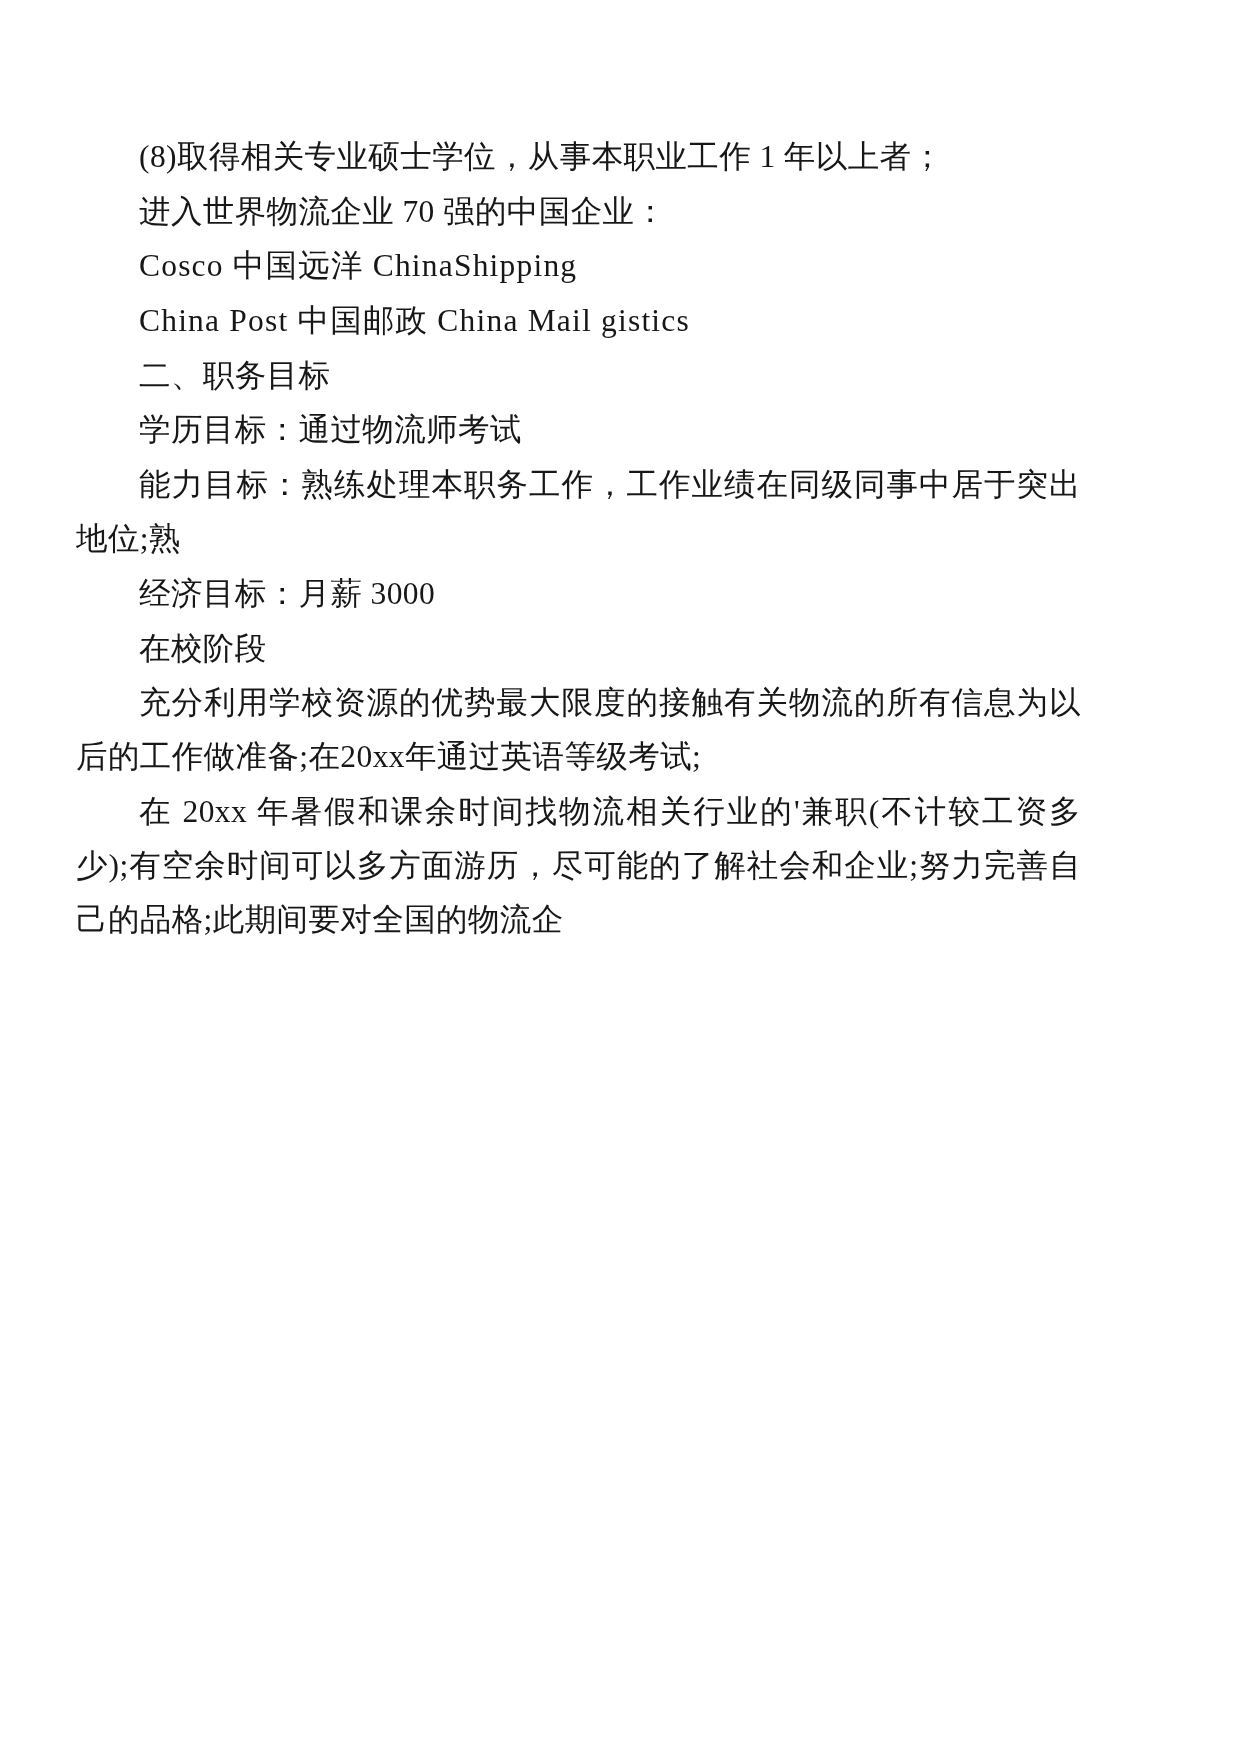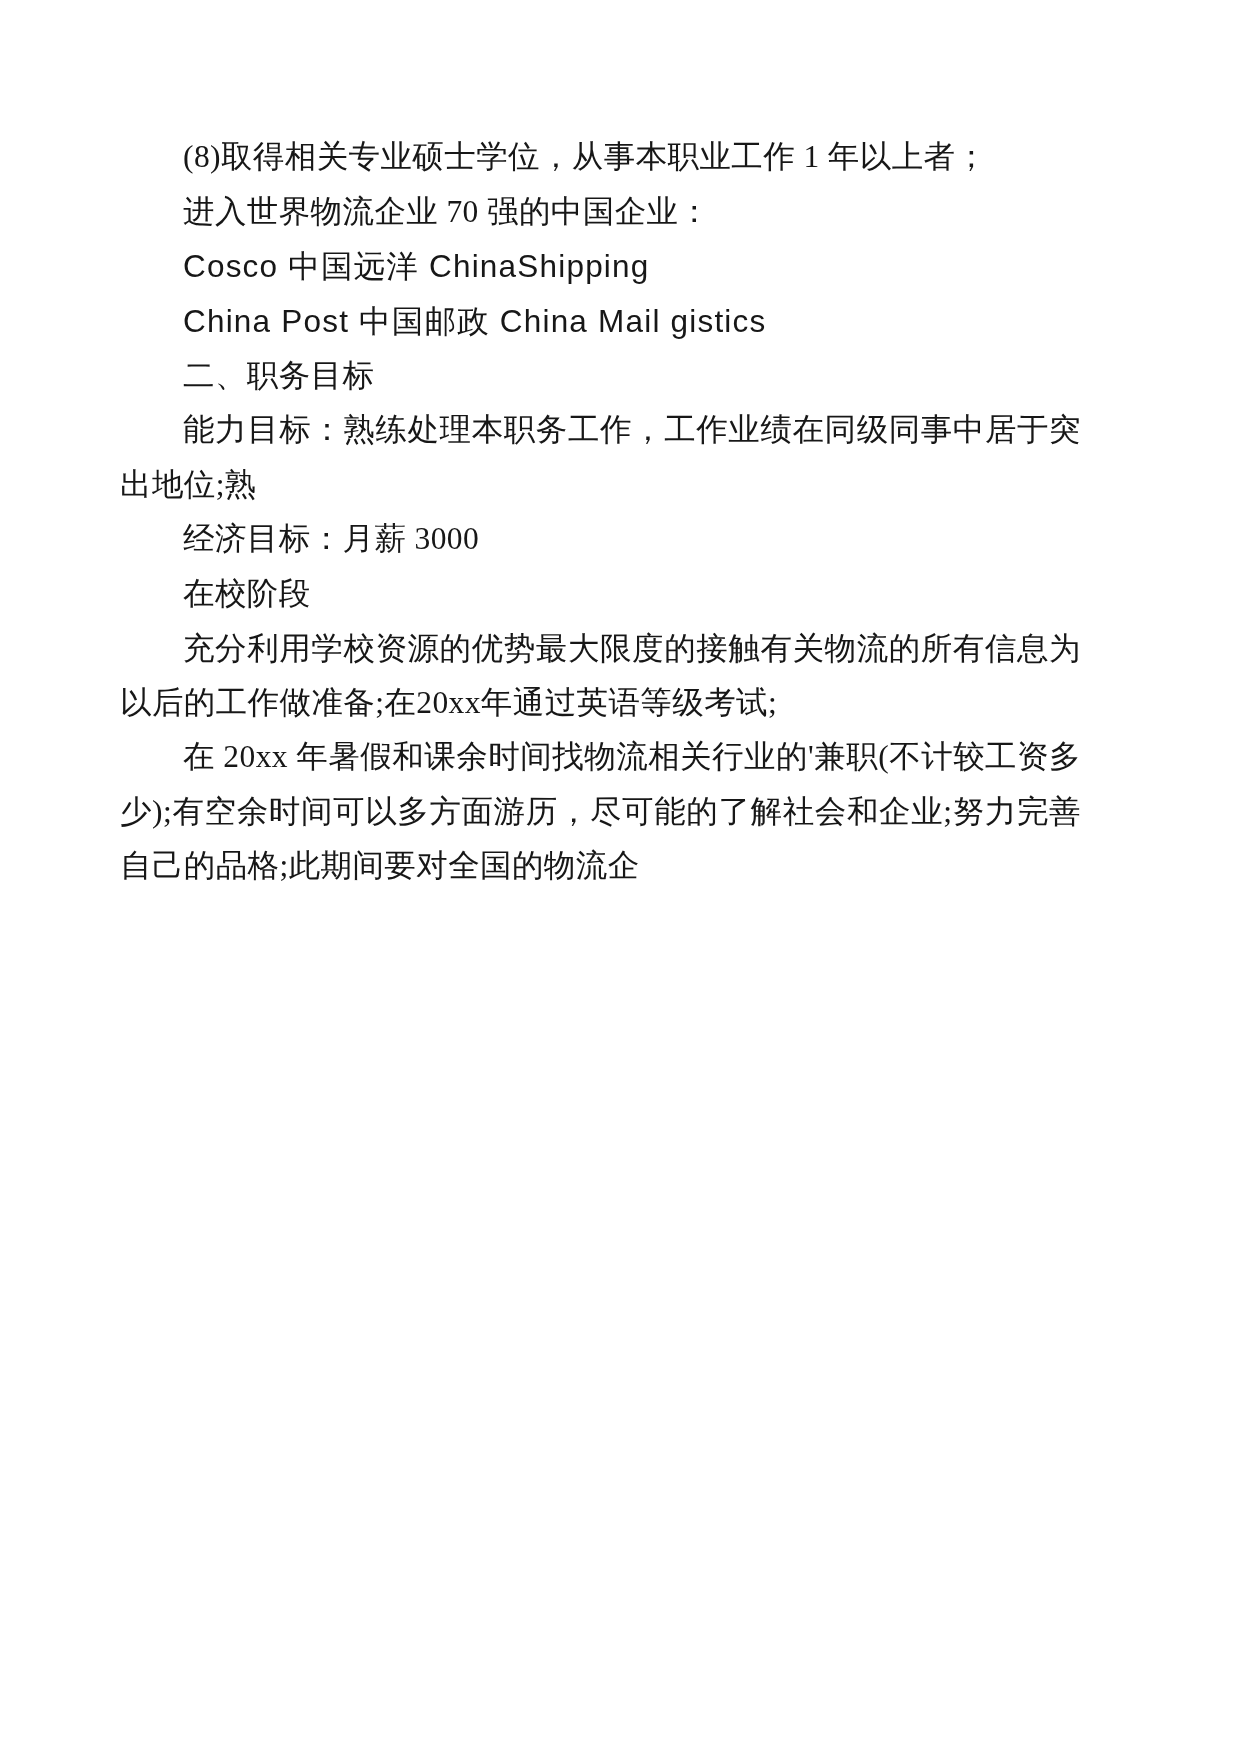--- a/index.html
+++ b/index.html
@@ -12,56 +12,57 @@
     height: 1754px;
     font-family: "Liberation Serif", "DejaVu Serif", serif;
     color: #1a1a1a;
     -webkit-font-smoothing: antialiased;
   }
   .page {
     position: relative;
     width: 1241px;
     height: 1754px;
     box-sizing: border-box;
-    padding: 130px 160px 120px 120px;
+    padding: 130px 160px 120px 76px;
     background: #ffffff;
   }
   .doc-body {
     font-size: 31.5px;
     line-height: 1.72;
     letter-spacing: 0.4px;
     color: #171717;
     text-align: justify;
     text-justify: inter-ideograph;
   }
   .para {
     margin: 0 0 0.5px 0;
     text-indent: 0;
     white-space: pre-wrap;
     word-break: break-word;
   }
   .para.indent {
     text-indent: 2em;
   }
   .para.latin {
-    font-family: Liberation Sans, sans-serif;
+    font-family: Liberation Serif, serif;
     letter-spacing: 1.2px;
   }
 </style>
 </head>
 <body>
 
 <div class="page">
   <div class="doc-body">
 
     <p class="para indent">(8)取得相关专业硕士学位，从事本职业工作 1 年以上者；</p>
     <p class="para indent">进入世界物流企业 70 强的中国企业：</p>
     <p class="para indent latin">Cosco 中国远洋 ChinaShipping</p>
     <p class="para indent latin">China Post 中国邮政 China Mail gistics</p>
     <p class="para indent">二、职务目标</p>
+    <p class="para indent">学历目标：通过物流师考试</p>
     <p class="para indent">能力目标：熟练处理本职务工作，工作业绩在同级同事中居于突出地位;熟</p>
     <p class="para indent">经济目标：月薪 3000</p>
     <p class="para indent">在校阶段</p>
     <p class="para indent">充分利用学校资源的优势最大限度的接触有关物流的所有信息为以后的工作做准备;在20xx年通过英语等级考试;</p>
     <p class="para indent">在 20xx 年暑假和课余时间找物流相关行业的'兼职(不计较工资多少);有空余时间可以多方面游历，尽可能的了解社会和企业;努力完善自己的品格;此期间要对全国的物流企</p>
 
   </div>
 </div>
 
 </body></html>

